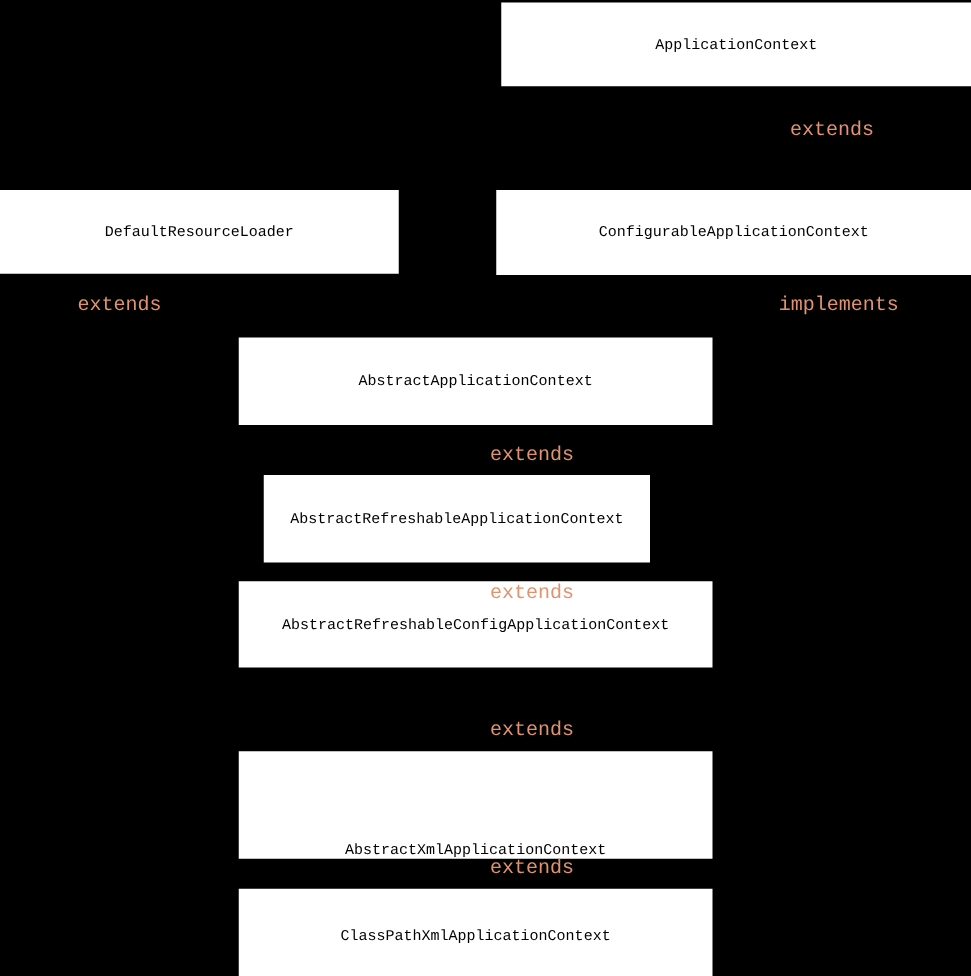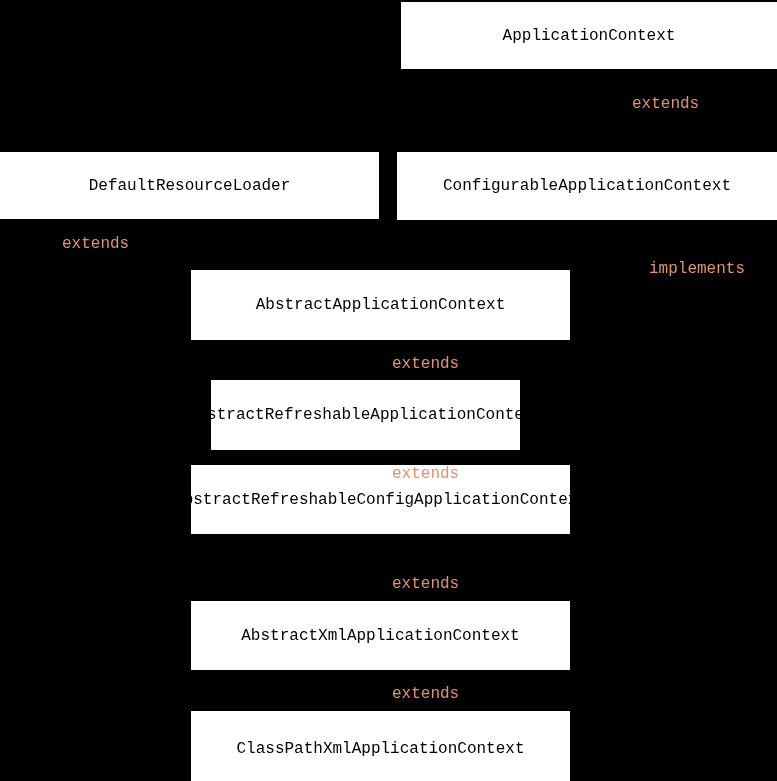--- a/index.html
+++ b/index.html
@@ -15,73 +15,73 @@
     overflow: hidden;
     font-family: "Liberation Mono", "DejaVu Sans Mono", monospace;
   }
   .node {
     position: absolute;
     background: var(--box-bg, #ffffff);
     color: var(--box-text, #000000);
     display: flex;
     align-items: center;
     justify-content: center;
-    font-size: 16px;
+    font-size: 12px;
     letter-spacing: 0px;
     white-space: nowrap;
   }
   .edge-label {
     position: absolute;
     color: var(--relation, #e0936e);
     font-size: 16px;
     white-space: nowrap;
   }
 </style>
 </head>
 <body>
 
 <div class="canvas" style="--bg: #000000; --box-bg: #ffffff; --box-text: #000000; --relation: #e0936e;">
 
   <div class="node" style="left:401px; top:2px;  width:376px; height:67px;">
     <span>ApplicationContext</span>
   </div>
 
-  <div class="node" style="left:0px;   top:152px; width:379px; height:67px;">
+  <div class="node" style="left:0px;   top:152px; width:319px; height:67px;">
     <span>DefaultResourceLoader</span>
   </div>
 
   <div class="node" style="left:397px; top:152px; width:380px; height:68px;justify-content:center;">
     <span>ConfigurableApplicationContext</span>
   </div>
 
   <div class="node" style="left:191px; top:270px; width:379px; height:70px;">
     <span>AbstractApplicationContext</span>
   </div>
 
   <div class="node" style="left:191px; top:380px; width:309px; height:70px;margin-left:20px;">
     <span>AbstractRefreshableApplicationContext</span>
   </div>
 
   <div class="node" style="left:191px; top:465px; width:379px; height:69px;">
     <span>AbstractRefreshableConfigApplicationContext</span>
   </div>
 
-  <div class="node" style="left:191px; top:601px; width:379px; height:69px;">
+  <div class="node" style="left:191px; top:601px; width:379px; height:86px;align-items:flex-end;">
     <span>AbstractXmlApplicationContext</span>
   </div>
 
   <div class="node" style="left:191px; top:711px; width:379px; height:76px;">
     <span>ClassPathXmlApplicationContext</span>
   </div>
 
   <div class="edge-label" style="left:632px; top:95px;">extends</div>
 
   <div class="edge-label" style="left:62px;  top:235px;">extends</div>
 
-  <div class="edge-label" style="left:649px; top:235px;margin-top:25px;">implements</div>
+  <div class="edge-label" style="left:623px; top:235px;">implements</div>
 
   <div class="edge-label" style="left:392px; top:355px;">extends</div>
 
   <div class="edge-label" style="left:392px; top:465px;">extends</div>
 
   <div class="edge-label" style="left:392px; top:575px;">extends</div>
 
   <div class="edge-label" style="left:392px; top:685px;">extends</div>
 
 </div>

